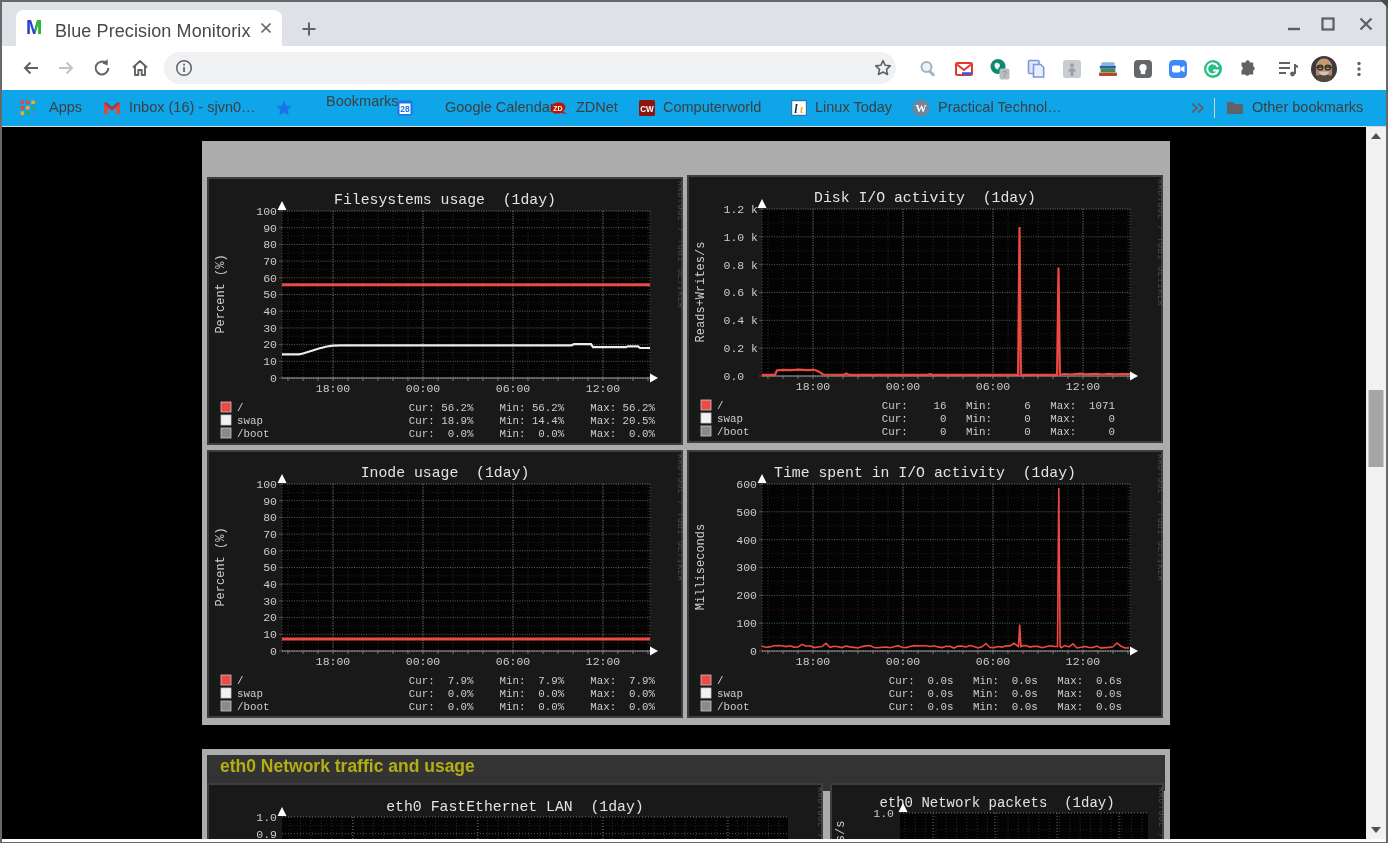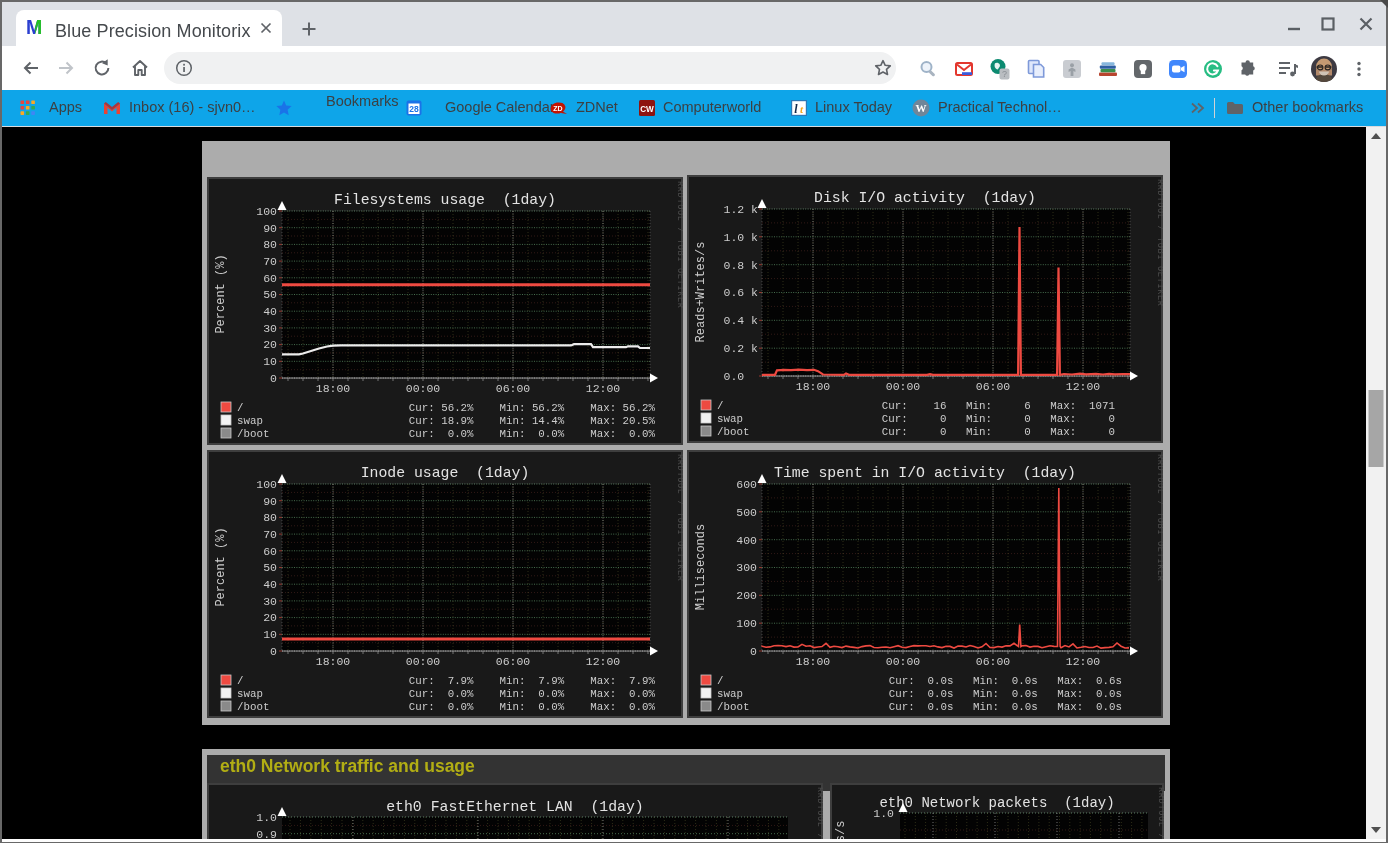--- a/index.html
+++ b/index.html
@@ -219,21 +219,21 @@
         <path d="M1 2.5 L2.8 1 L9 6 L15.2 1 L17 2.5 L9 9 Z" fill="#c5221f" opacity="0.85"></path>
       </svg>
     </div>
   <div class="abs" style="left:127px;top:8px;"><span class="bmt">Inbox (16) - sjvn0…</span></div>
   <div class="abs" style="left:273px;top:9px;">
       <svg width="18" height="18" viewBox="0 0 18 18">
         <path d="M9 1.5 L11.2 6.5 L16.6 7.1 L12.6 10.8 L13.7 16.2 L9 13.5 L4.3 16.2 L5.4 10.8 L1.4 7.1 L6.8 6.5 Z" fill="#1a73e8"></path>
       </svg>
     </div>
   <div class="abs" style="left:298px;top:2px;margin-left:26px;"><span class="bmt">Bookmarks</span></div>
-  <div class="abs" style="left:404px;top:10px;">
+  <div class="abs" style="left:395px;top:10px;">
       <svg width="16" height="16" viewBox="0 0 16 16">
         <rect x="0.5" y="0.5" width="15" height="15" rx="2" fill="#1a73e8"></rect>
         <rect x="2.5" y="3.5" width="11" height="10.5" fill="#fff"></rect>
         <text x="8" y="12" font-size="8.5" font-weight="bold" fill="#1a73e8" text-anchor="middle" font-family="Liberation Sans">28</text>
       </svg>
     </div>
   <div class="abs" style="left:443px;top:8px;"><span class="bmt">Google Calendar</span></div>
   <div class="abs" style="left:548px;top:11px;">
       <svg width="18" height="16" viewBox="0 0 18 16">
         <ellipse cx="8" cy="7" rx="7.5" ry="5.5" fill="#c41200" transform="rotate(-12 8 7)"></ellipse>

